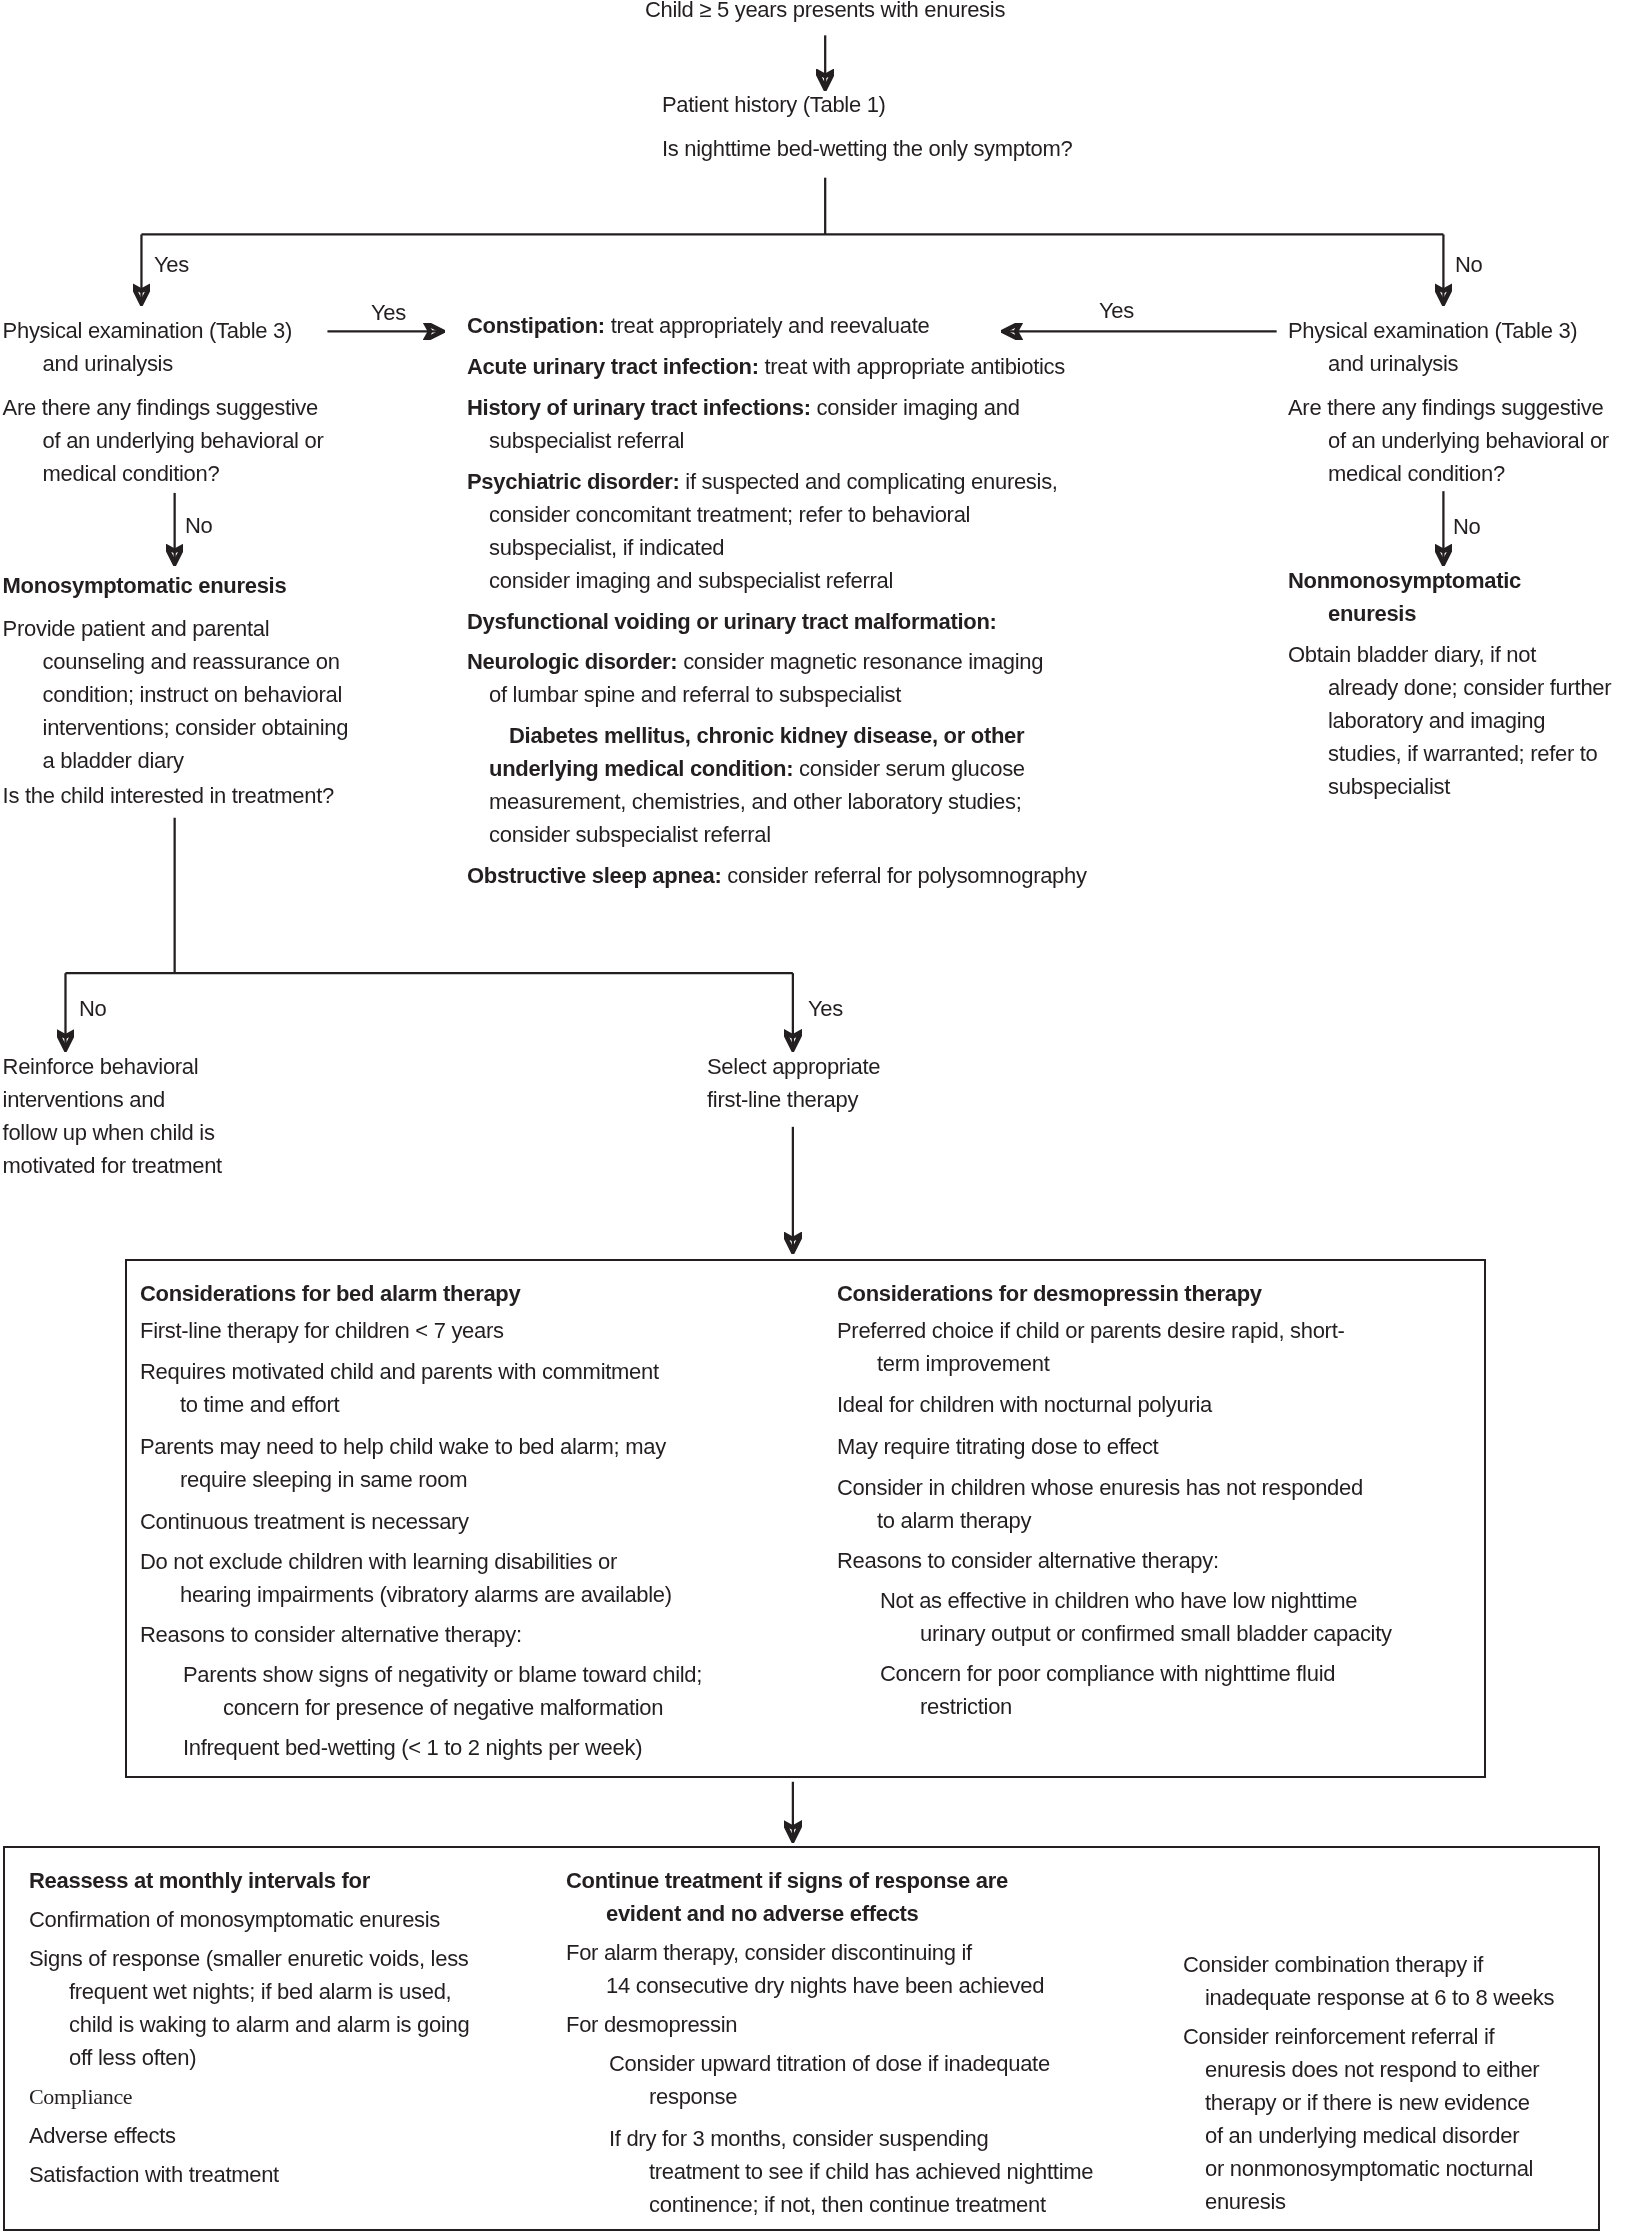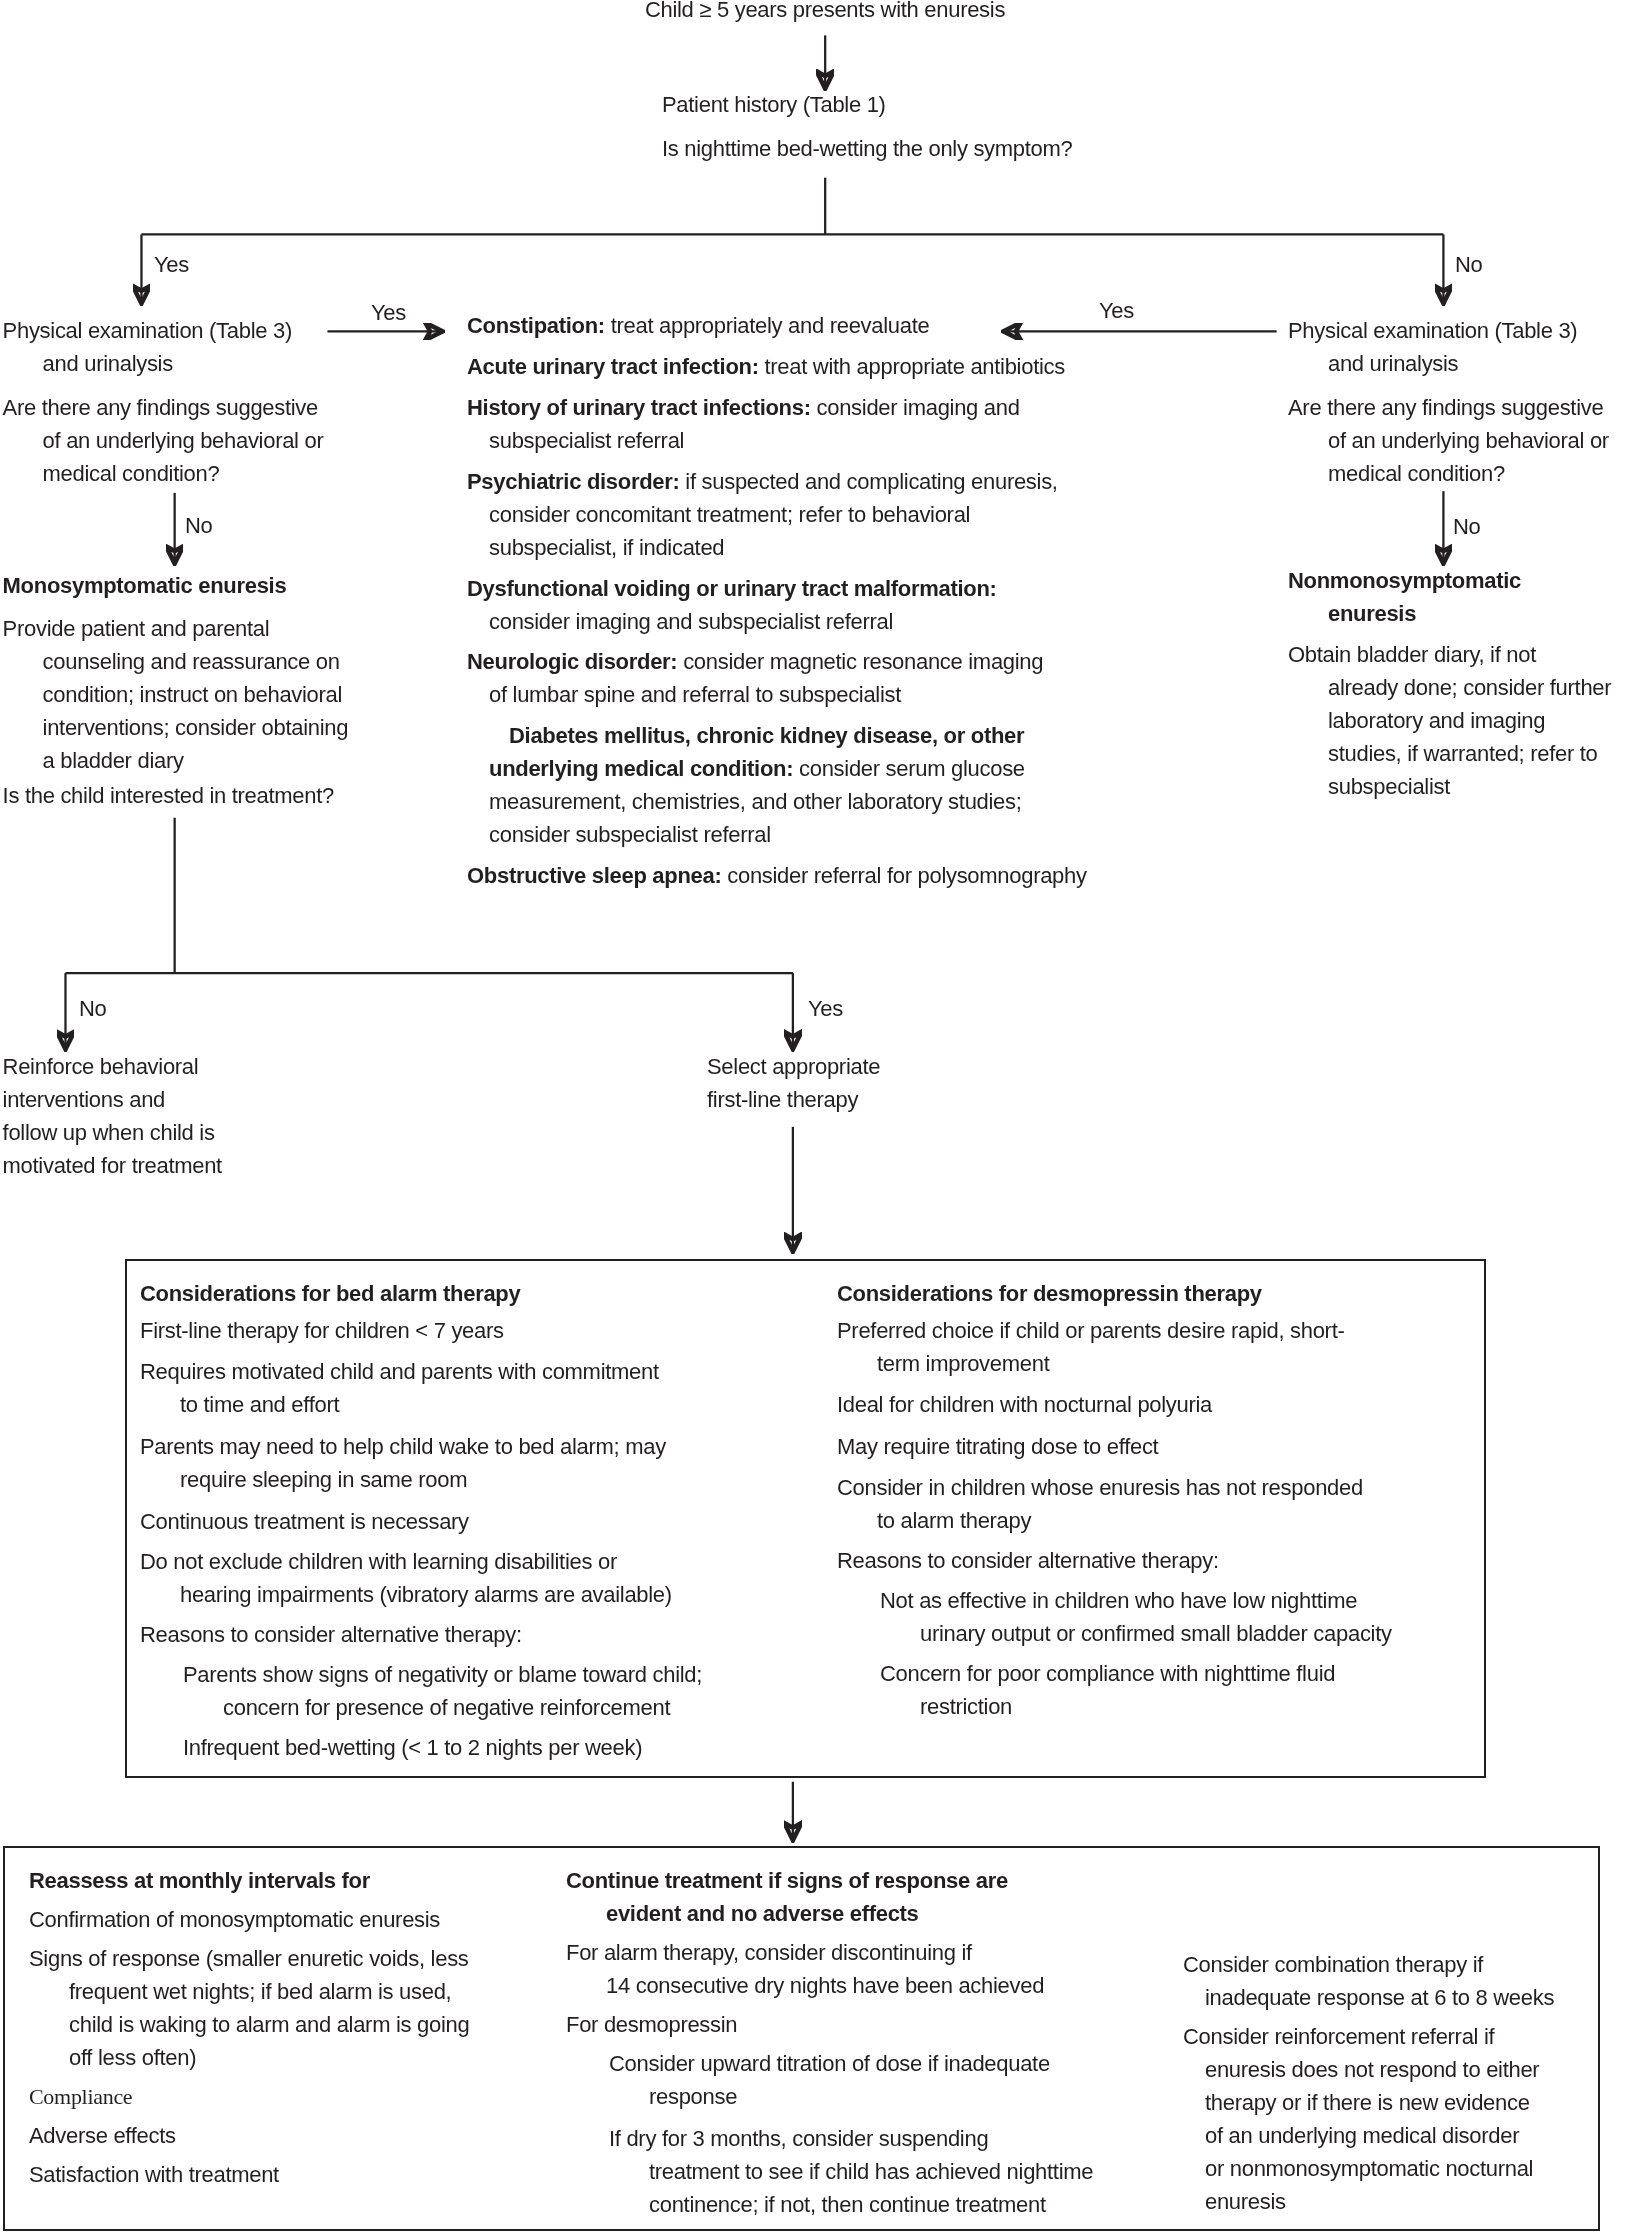--- a/index.html
+++ b/index.html
@@ -85,22 +85,22 @@
         <div class="tline" style="margin-top: 2.6px;"><span>Is the child interested in treatment?</span></div>
       </div>
       <div class="tblock" style="left: 467px; top: 309px;">
         <div class="tline"><span class="bold">Constipation:</span><span> treat appropriately and reevaluate</span></div>
         <div class="tline" style="margin-top: 7.9px;"><span class="bold">Acute urinary tract infection:</span><span> treat with appropriate antibiotics</span></div>
         <div class="tline" style="margin-top: 7.9px;"><span class="bold">History of urinary tract infections:</span><span> consider imaging and</span></div>
         <div class="tline" style="padding-left: 22px;"><span>subspecialist referral</span></div>
         <div class="tline" style="margin-top: 7.9px;"><span class="bold">Psychiatric disorder:</span><span> if suspected and complicating enuresis,</span></div>
         <div class="tline" style="padding-left: 22px;"><span>consider concomitant treatment; refer to behavioral</span></div>
         <div class="tline" style="padding-left: 22px;"><span>subspecialist, if indicated</span></div>
+        <div class="tline" style="padding-left: 22px;"><span>consider imaging and subspecialist referral</span></div>
         <div class="tline" style="margin-top: 7.9px;"><span class="bold">Dysfunctional voiding or urinary tract malformation:</span></div>
-        <div class="tline" style="padding-left: 22px;"><span>consider imaging and subspecialist referral</span></div>
         <div class="tline" style="margin-top: 7.9px;"><span class="bold">Neurologic disorder:</span><span> consider magnetic resonance imaging</span></div>
         <div class="tline" style="padding-left: 22px;"><span>of lumbar spine and referral to subspecialist</span></div>
         <div class="tline" style="margin-top: 7.9px; margin-left: 42px;"><span class="bold">Diabetes mellitus, chronic kidney disease, or other</span></div>
         <div class="tline" style="padding-left: 22px;"><span class="bold">underlying medical condition:</span><span> consider serum glucose</span></div>
         <div class="tline" style="padding-left: 22px;"><span>measurement, chemistries, and other laboratory studies;</span></div>
         <div class="tline" style="padding-left: 22px;"><span>consider subspecialist referral</span></div>
         <div class="tline" style="margin-top: 7.9px;"><span class="bold">Obstructive sleep apnea:</span><span> consider referral for polysomnography</span></div>
       </div>
       <div class="tblock" style="left: 1099px; top: 294px;">
         <div class="tline"><span>Yes</span></div>
@@ -145,21 +145,21 @@
         <div class="tline" style="margin-top: 3.5px;"><span>First-line therapy for children &lt; 7 years</span></div>
         <div class="tline" style="margin-top: 8.7px;"><span>Requires motivated child and parents with commitment</span></div>
         <div class="tline" style="padding-left: 40px;"><span>to time and effort</span></div>
         <div class="tline" style="margin-top: 8.7px;"><span>Parents may need to help child wake to bed alarm; may</span></div>
         <div class="tline" style="padding-left: 40px;"><span>require sleeping in same room</span></div>
         <div class="tline" style="margin-top: 8.7px;"><span>Continuous treatment is necessary</span></div>
         <div class="tline" style="margin-top: 7.9px;"><span>Do not exclude children with learning disabilities or</span></div>
         <div class="tline" style="padding-left: 40px;"><span>hearing impairments (vibratory alarms are available)</span></div>
         <div class="tline" style="margin-top: 7px;"><span>Reasons to consider alternative therapy:</span></div>
         <div class="tline" style="margin-top: 7px; padding-left: 43px;"><span>Parents show signs of negativity or blame toward child;</span></div>
-        <div class="tline" style="padding-left: 83px;"><span>concern for presence of negative reinforcement</span></div>
+        <div class="tline" style="padding-left: 83px;"><span>concern for presence of negative malformation</span></div>
         <div class="tline" style="margin-top: 7px; padding-left: 43px;"><span>Infrequent bed-wetting (&lt; 1 to 2 nights per week)</span></div>
       </div>
       <div class="tblock" style="left: 837px; top: 1277px;">
         <div class="tline"><span class="bold">Considerations for desmopressin therapy</span></div>
         <div class="tline" style="margin-top: 3.5px;"><span>Preferred choice if child or parents desire rapid, short-</span></div>
         <div class="tline" style="padding-left: 40px;"><span>term improvement</span></div>
         <div class="tline" style="margin-top: 8.7px;"><span>Ideal for children with nocturnal polyuria</span></div>
         <div class="tline" style="margin-top: 8.7px;"><span>May require titrating dose to effect</span></div>
         <div class="tline" style="margin-top: 7.9px;"><span>Consider in children whose enuresis has not responded</span></div>
         <div class="tline" style="padding-left: 40px;"><span>to alarm therapy</span></div>

